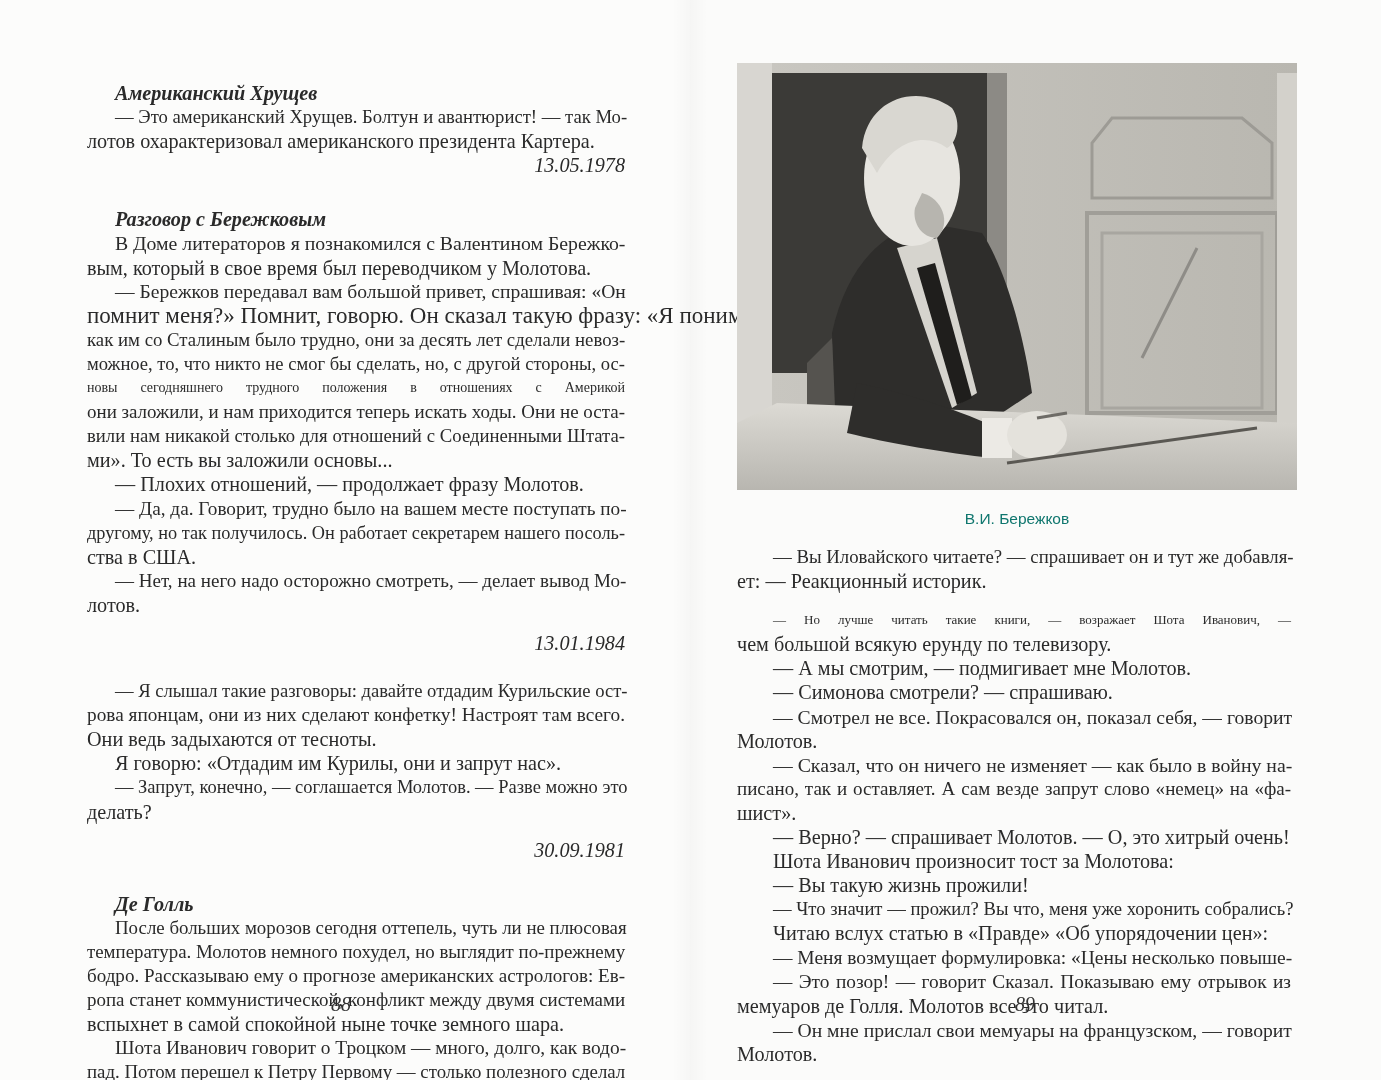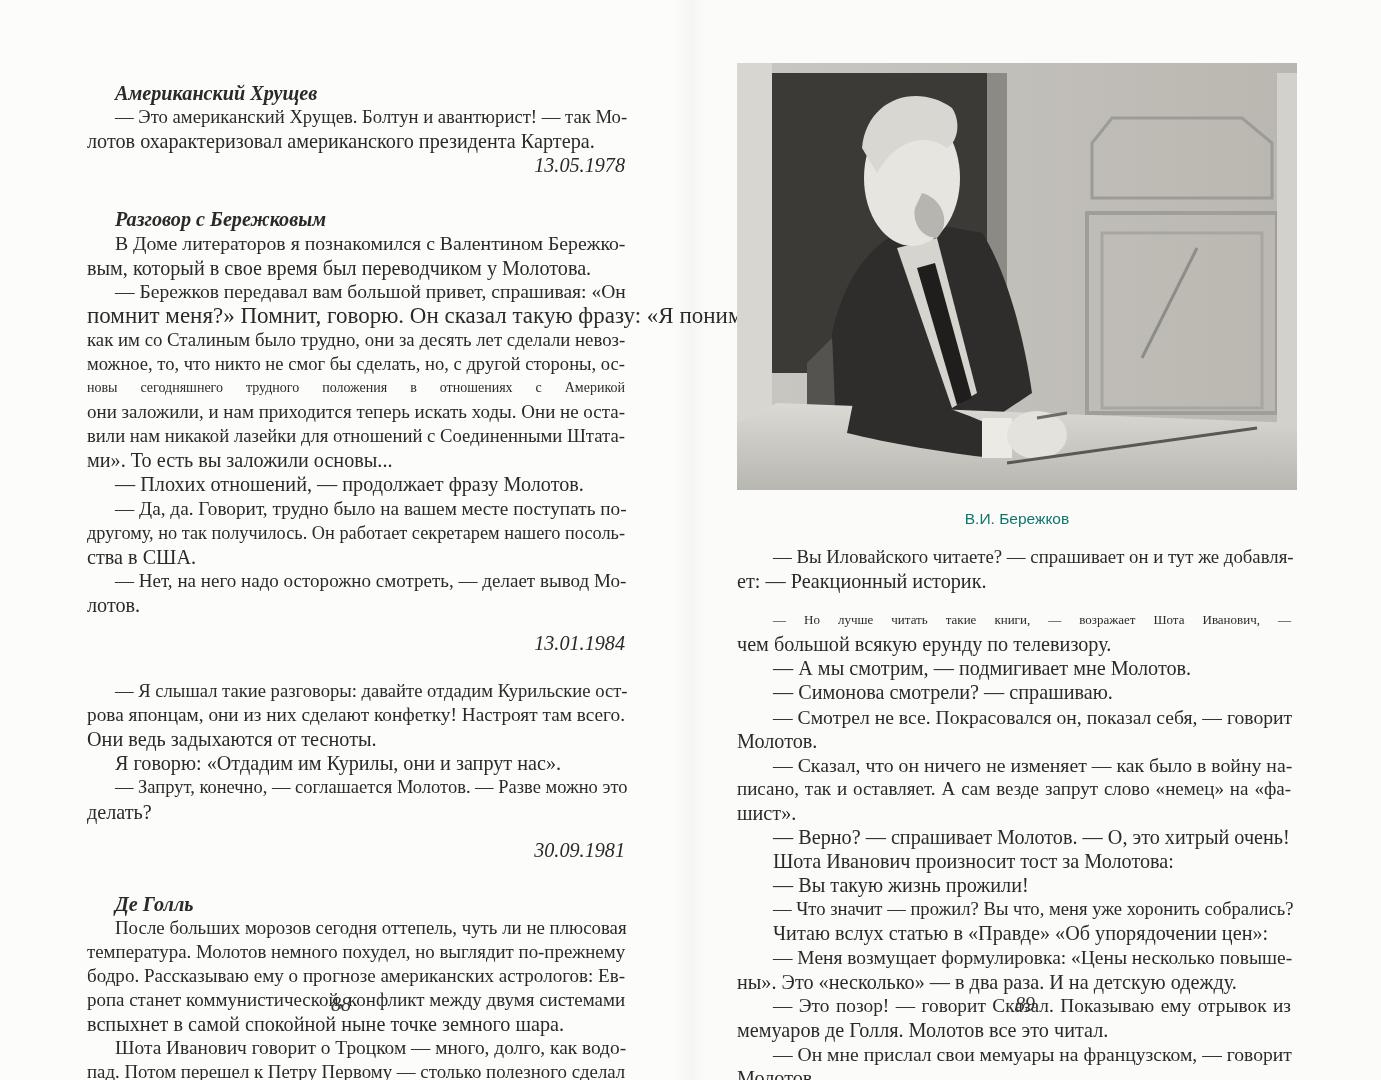--- a/index.html
+++ b/index.html
@@ -78,21 +78,21 @@
 
     <div class="heading" style="padding-left:28px">Разговор с Бережковым</div>
     <span class="line" style="padding-left: 28px; white-space: nowrap; font-size: 19.78px;">В Доме литераторов я познакомился с Валентином Бережко-</span>
     <span class="line last" style="white-space: nowrap;">вым, который в свое время был переводчиком у Молотова.</span>
     <span class="line" style="padding-left: 28px; white-space: nowrap; font-size: 19.59px;">— Бережков передавал вам большой привет, спрашивая: «Он</span>
     <span class="line" style="white-space: nowrap; font-size: 23px;">помнит меня?» Помнит, говорю. Он сказал такую фразу: «Я понимаю,</span>
     <span class="line" style="white-space: nowrap; font-size: 18.79px;">как им со Сталиным было трудно, они за десять лет сделали невоз-</span>
     <span class="line" style="white-space: nowrap; font-size: 18.57px;">можное, то, что никто не смог бы сделать, но, с другой стороны, ос-</span>
     <span class="line" style="white-space: nowrap; font-size: 14px;">новы сегодняшнего трудного положения в отношениях с Америкой</span>
     <span class="line" style="white-space: nowrap; font-size: 18.98px;">они заложили, и нам приходится теперь искать ходы. Они не оста-</span>
-    <span class="line" style="white-space: nowrap; font-size: 18.7px;">вили нам никакой лазейки для отношений с Соединенными Штата-</span>
+    <span class="line" style="white-space: nowrap; font-size: 18.7px;">вили нам никакой столько для отношений с Соединенными Штата-</span>
     <span class="line last" style="white-space: nowrap;">ми». То есть вы заложили основы...</span>
     <span class="line last" style="padding-left: 28px; white-space: nowrap;">— Плохих отношений, — продолжает фразу Молотов.</span>
     <span class="line" style="padding-left: 28px; white-space: nowrap; font-size: 19.25px;">— Да, да. Говорит, трудно было на вашем месте поступать по-</span>
     <span class="line" style="white-space: nowrap; font-size: 18.3px;">другому, но так получилось. Он работает секретарем нашего посоль-</span>
     <span class="line last" style="white-space: nowrap;">ства в США.</span>
     <span class="line" style="padding-left: 28px; white-space: nowrap; font-size: 19.05px;">— Нет, на него надо осторожно смотреть, — делает вывод Мо-</span>
     <span class="line last" style="white-space: nowrap;">лотов.</span>
     <div class="gap-s"></div>
     <div class="date">13.01.1984</div>
     <div class="gap-m"></div>
@@ -175,21 +175,20 @@
     <span class="line last" style="white-space: nowrap;">Молотов.</span>
     <span class="line" style="padding-left: 36px; white-space: nowrap; font-size: 19.75px;">— Сказал, что он ничего не изменяет — как было в войну на-</span>
     <span class="line" style="white-space: nowrap; font-size: 19.02px;">писано, так и оставляет. А сам везде запрут слово «немец» на «фа-</span>
     <span class="line last" style="white-space: nowrap;">шист».</span>
     <span class="line last" style="padding-left: 36px; white-space: nowrap;">— Верно? — спрашивает Молотов. — О, это хитрый очень!</span>
     <span class="line last" style="padding-left: 36px; white-space: nowrap;">Шота Иванович произносит тост за Молотова:</span>
     <span class="line last" style="padding-left: 36px; white-space: nowrap;">— Вы такую жизнь прожили!</span>
     <span class="line last" style="padding-left: 36px; white-space: nowrap; font-size: 18.63px;">— Что значит — прожил? Вы что, меня уже хоронить собрались?</span>
     <span class="line last" style="padding-left: 36px; white-space: nowrap;">Читаю вслух статью в «Правде» «Об упорядочении цен»:</span>
     <span class="line" style="padding-left: 36px; white-space: nowrap; font-size: 19.48px;">— Меня возмущает формулировка: «Цены несколько повыше-</span>
-    <span class="line last" style="white-space: nowrap;">ны». Это «несколько» — в два раза. И на детскую одежду.</span>
     <span class="line" style="padding-left: 36px; white-space: nowrap; font-size: 19.38px;">— Это позор! — говорит Сказал. Показываю ему отрывок из</span>
     <span class="line last" style="white-space: nowrap;">мемуаров де Голля. Молотов все это читал.</span>
     <span class="line" style="padding-left: 36px; white-space: nowrap; font-size: 19.64px;">— Он мне прислал свои мемуары на французском, — говорит</span>
     <span class="line last" style="white-space: nowrap;">Молотов.</span>
   </div>
 
   <div class="page-num pn-right">89</div>
 </div>
 
 </body></html>

